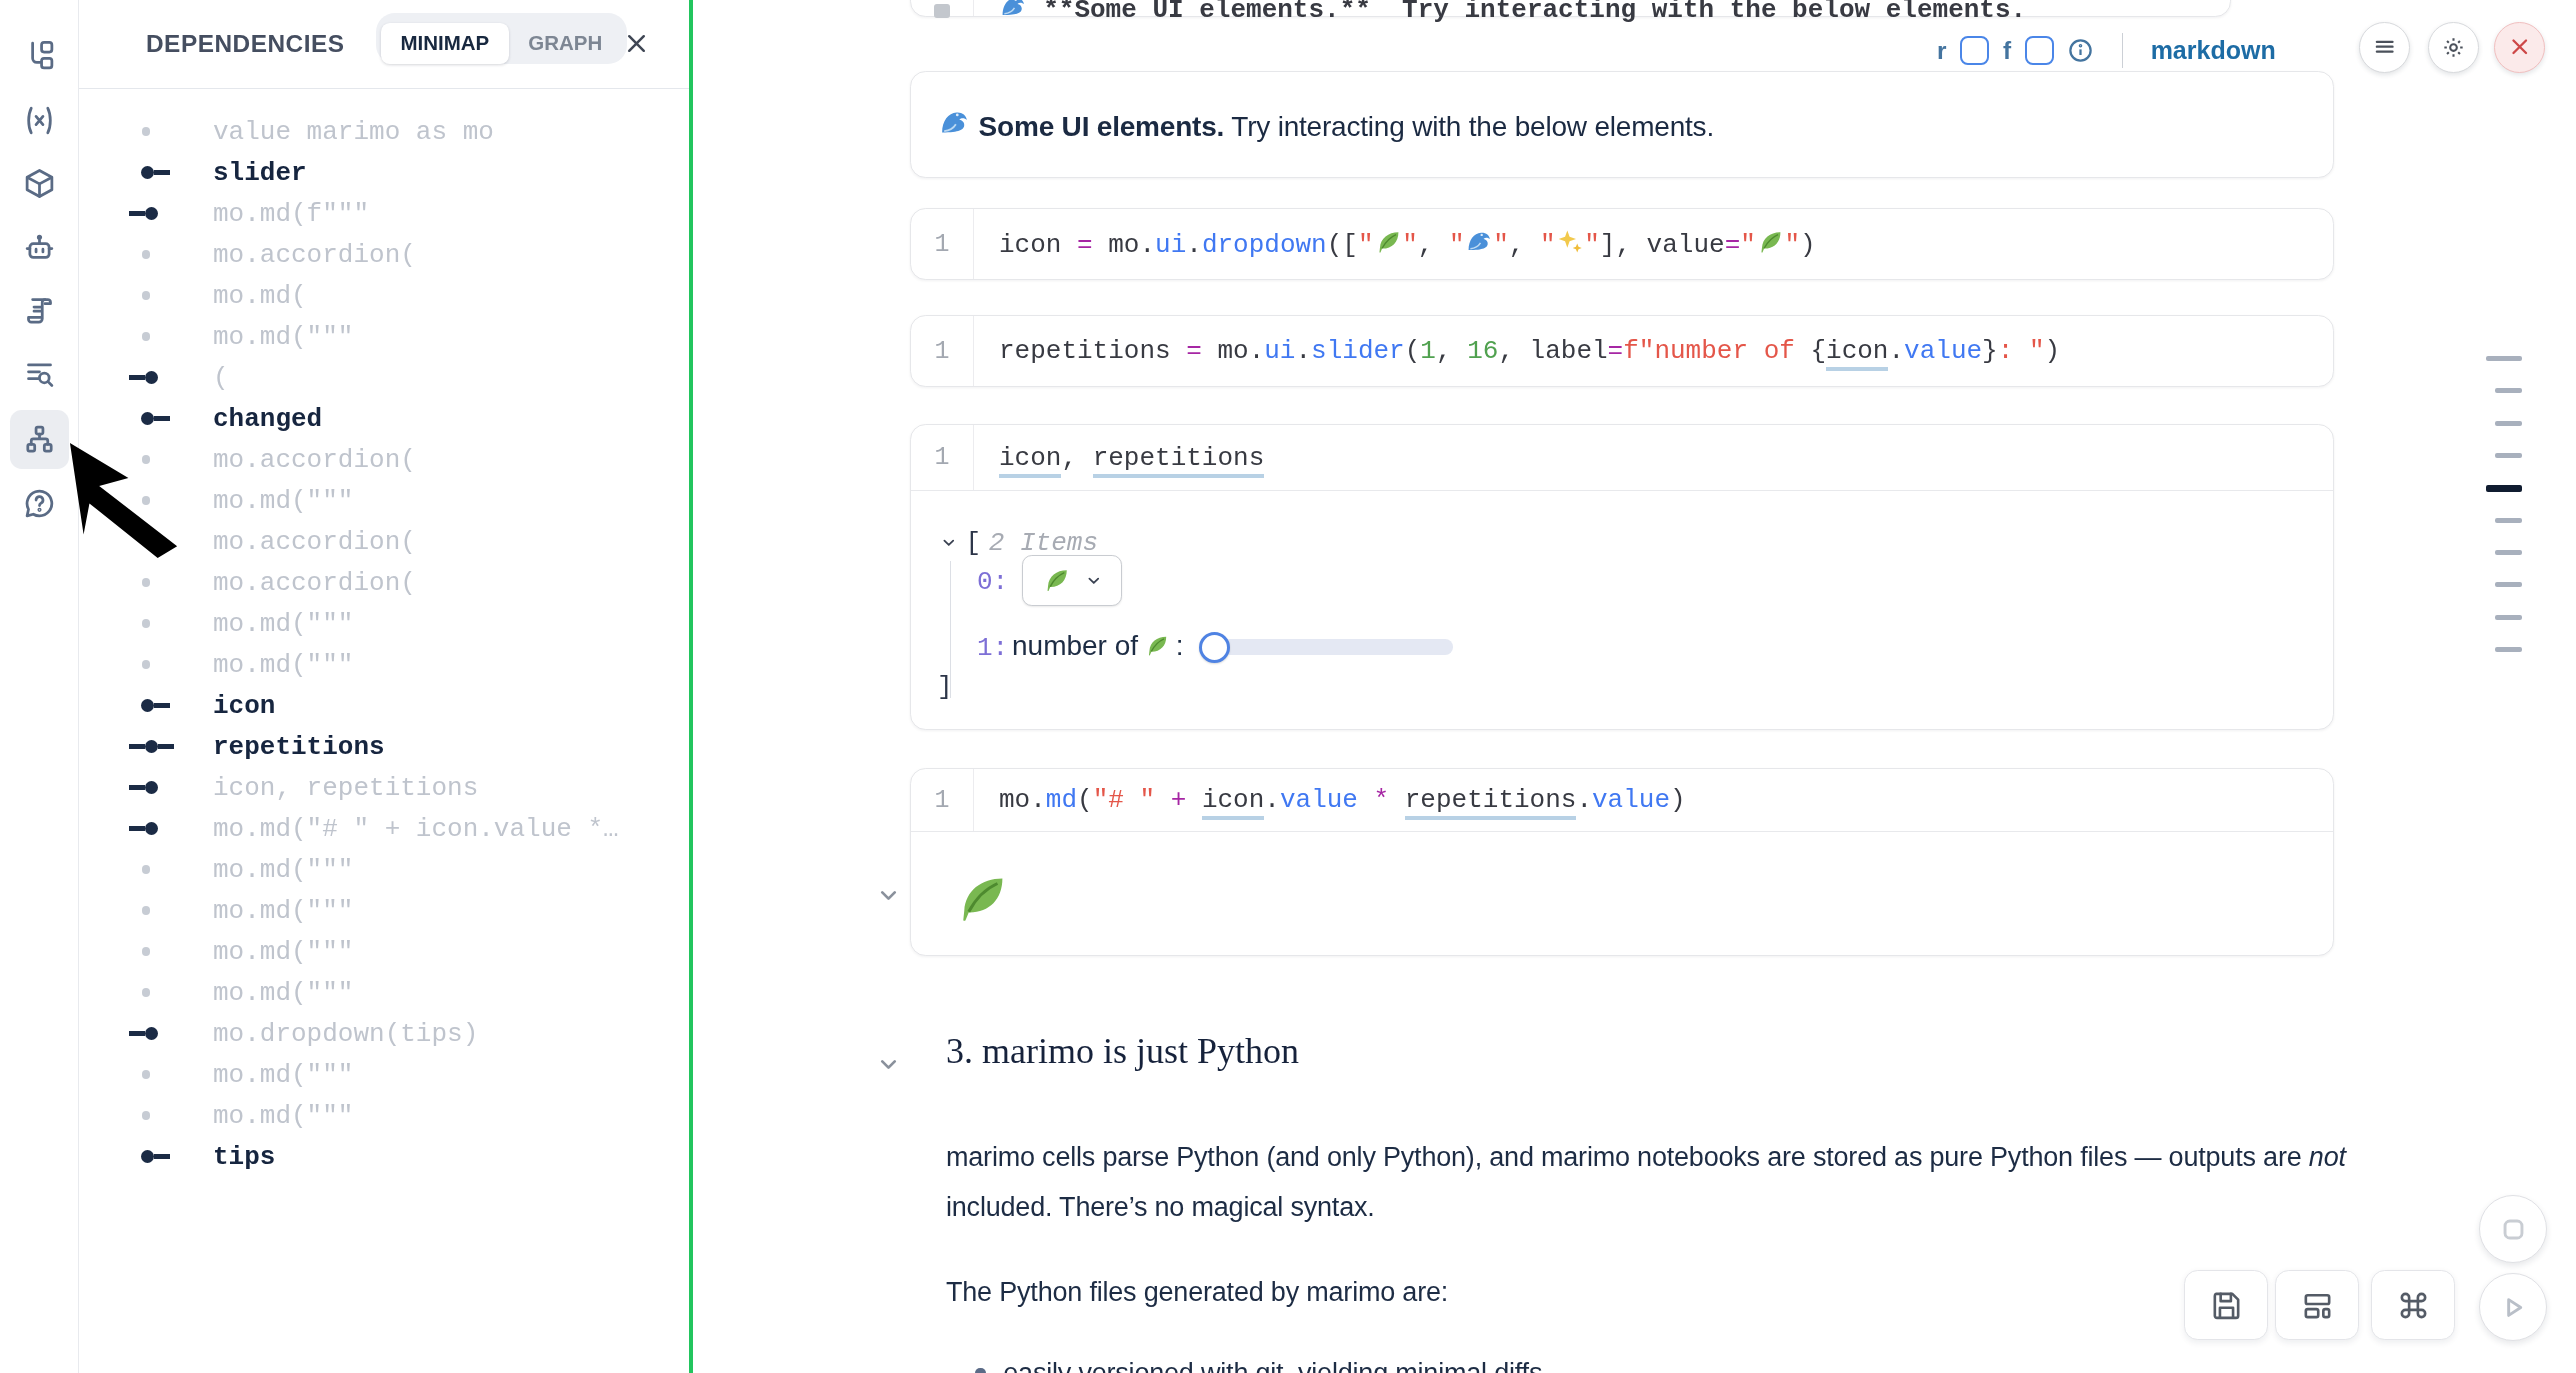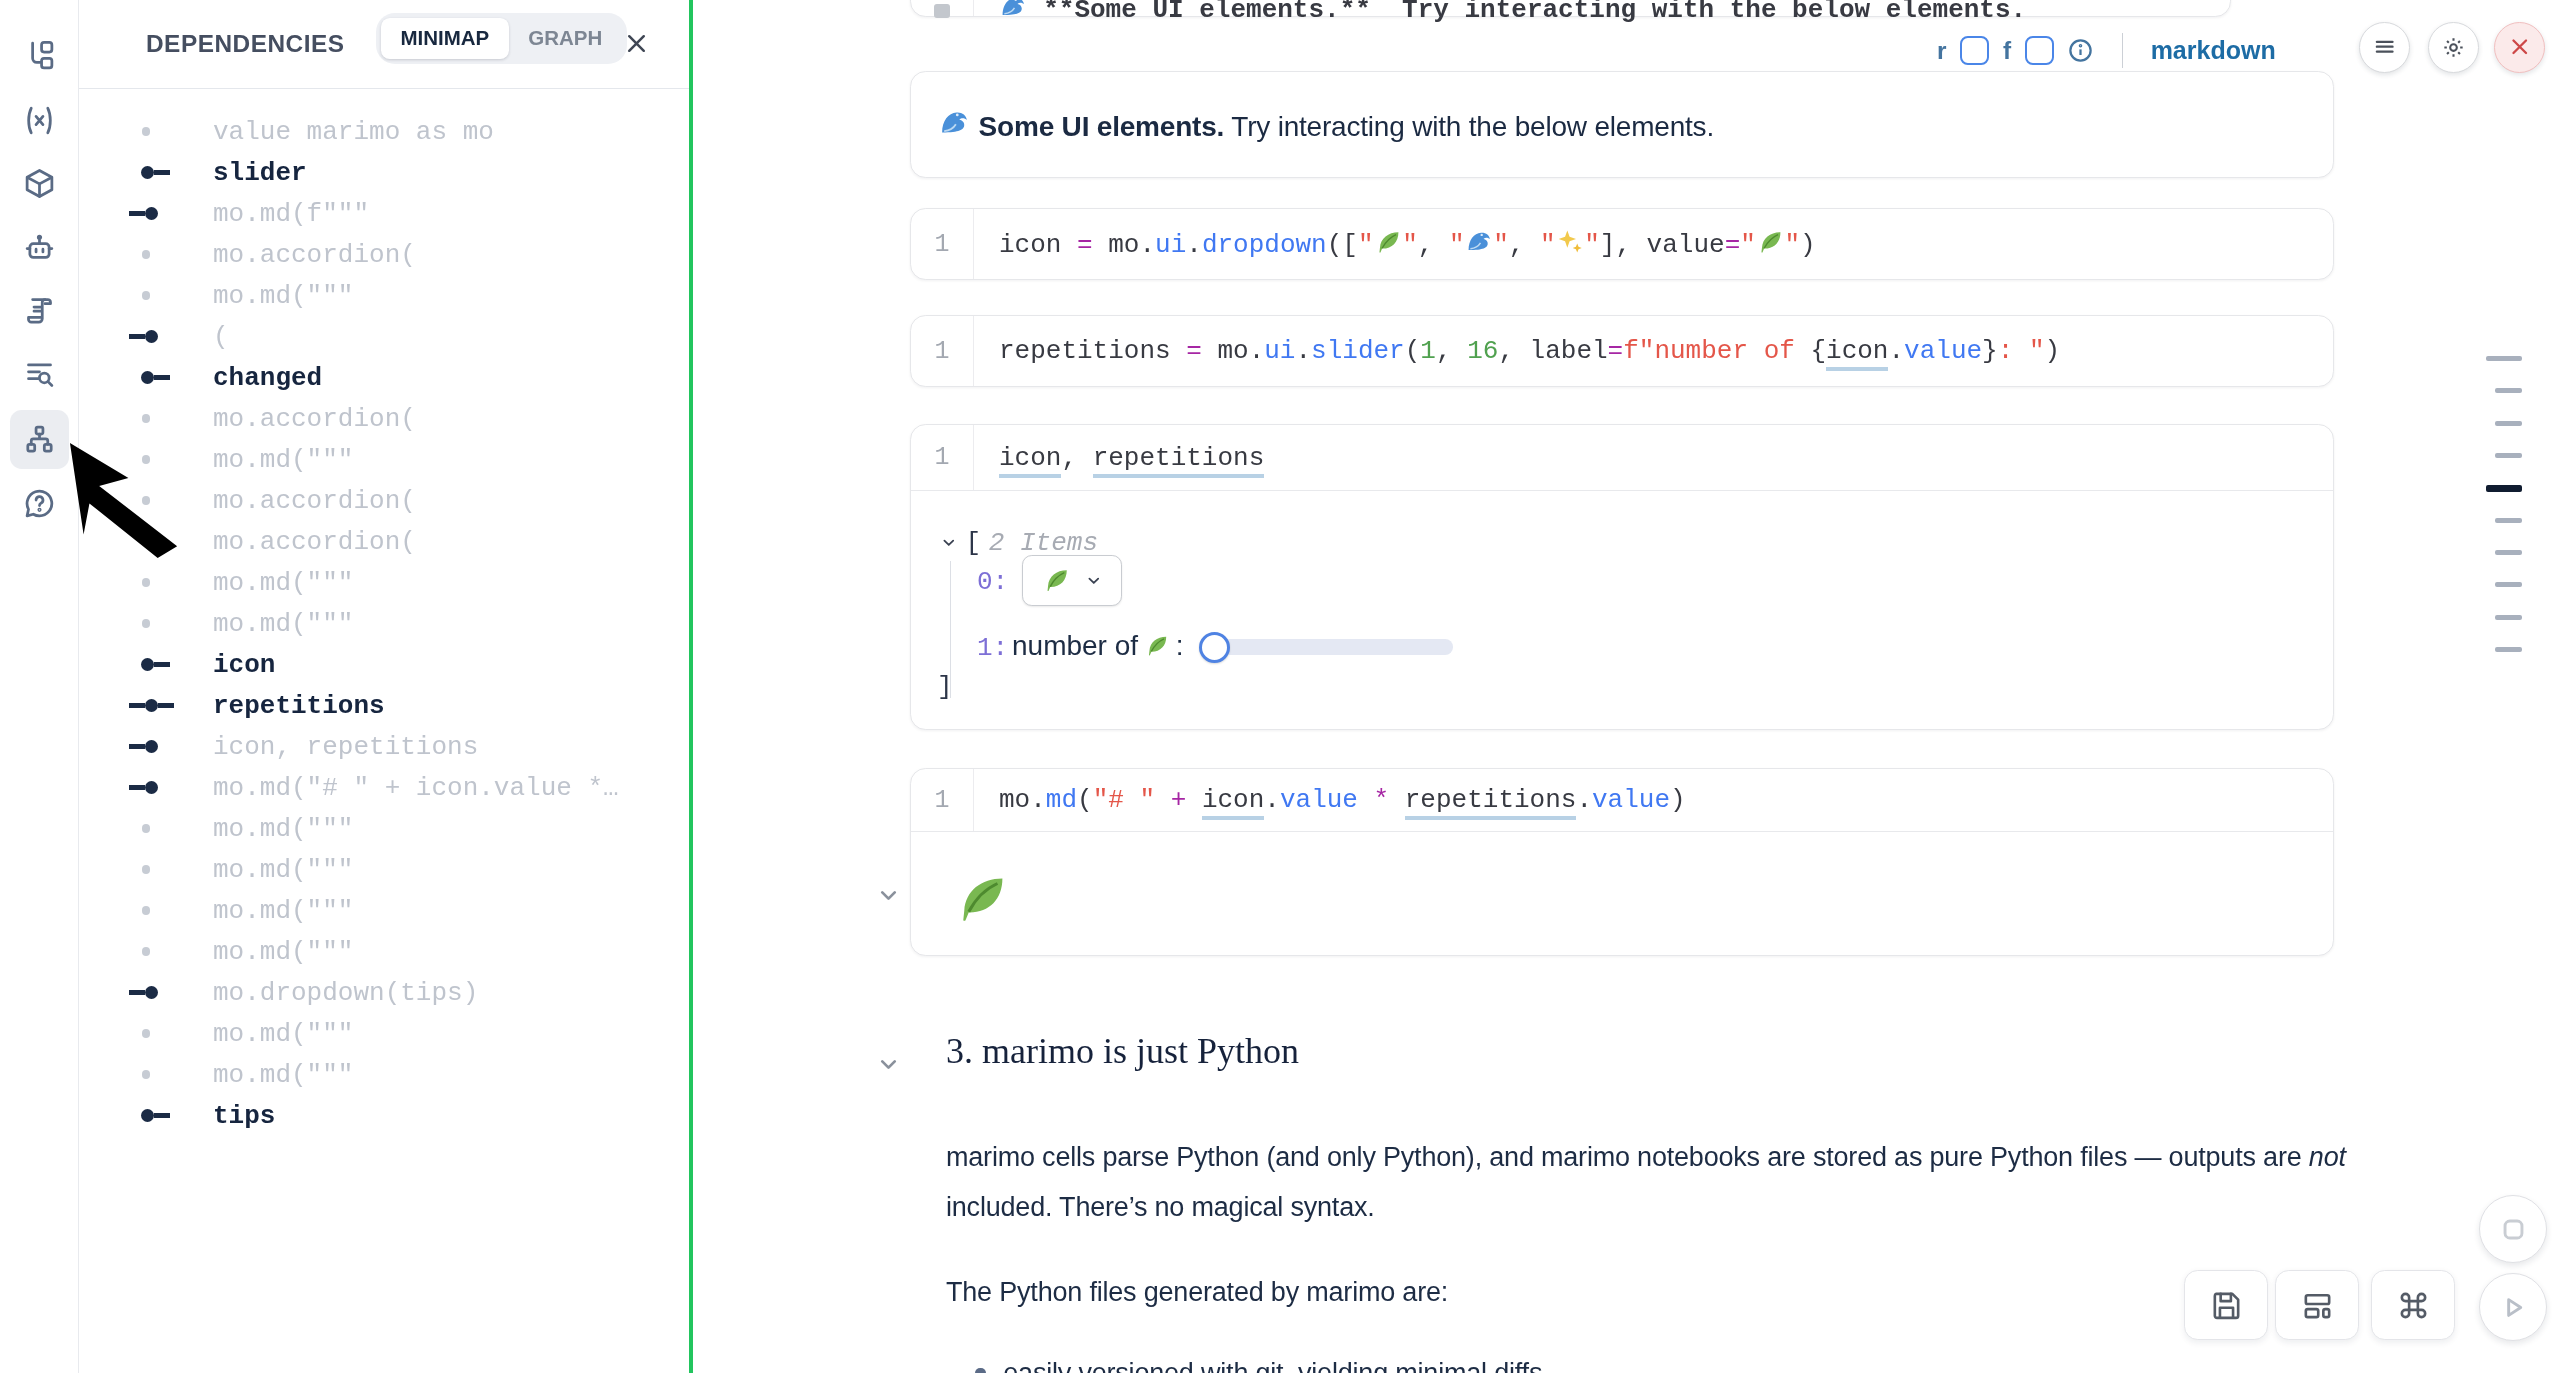--- a/index.html
+++ b/index.html
@@ -8,21 +8,21 @@
   .abs{position:absolute;}
   
   #rail{left:0;top:0;width:78px;height:1374px;border-right:1px solid #e8eaee;background:#fff;z-index:5;}
   .rail-btn{position:absolute;left:9.8px;width:59px;height:59px;display:flex;align-items:center;justify-content:center;border-radius:11.7px;}
   .rail-btn.active{background:#ebedf1;}
   .rail-btn svg{stroke:#5a6b85;fill:none;stroke-width:2;stroke-linecap:round;stroke-linejoin:round;}
   
   #panel{left:78px;top:0;width:611px;height:1374px;background:#fff;border-right:4px solid #22c55e;z-index:4;}
   #panel-header{position:absolute;left:0;top:0;width:100%;height:88px;border-bottom:1px solid #e4e7ec;}
   #panel-title{position:absolute;left:68px;top:30px;font-size:24.4px;font-weight:700;color:#454e60;letter-spacing:0.5px;}
-  #mode-toggle{position:absolute;left:298px;top:12.7px;height:51px;background:#eef0f4;border-radius:19px;display:flex;align-items:center;padding:0 4.9px;}
+  #mode-toggle{position:absolute;left:298px;top:12.7px;height:51px;background:#eef0f4;border-radius:19px;display:flex;align-items:flex-end;padding:0 4.9px;}
   .toggle-tab{font-size:20.5px;font-weight:700;padding:0 19.5px;height:41px;display:flex;align-items:center;border-radius:8.8px;color:#7d8693;}
   .toggle-tab.selected{background:#fff;color:#18283f;box-shadow:0 1px 2.9px rgba(20,30,50,.18);}
   #panel-close{position:absolute;left:542px;top:27px;width:33px;height:33px;display:flex;align-items:center;justify-content:center;}
   #panel-close svg{stroke:#3f4654;stroke-width:2.4;stroke-linecap:round;}
   #mm-list{position:absolute;left:0;top:111px;width:100%;}
   .mm-row{height:41px;display:flex;align-items:center;font-family:"Liberation Mono",monospace;font-size:26px;white-space:pre;}
   .mm-ic{width:59px;margin-left:51px;display:flex;align-items:center;justify-content:flex-start;flex:none;}
   .mm-label{margin-left:25px;color:#bfc4cd;}
   .mm-row.active .mm-label{color:#16253f;font-weight:700;}
   .dot-s{width:8.8px;height:8.8px;border-radius:50%;background:#c7ccd4;margin-left:12.7px;}
@@ -173,20 +173,21 @@
         <svg width="25" height="25" viewBox="0 0 24 24">
             <path d="M5 5 L19 19 M19 5 L5 19"></path>
           </svg>
       </div>
     </div>
     <div id="mm-list">
         <div class="mm-row"><span class="mm-ic"><span class="dot-s"></span></span><span class="mm-label">value marimo as mo</span></div>
         <div class="mm-row active"><span class="mm-ic"><span class="ic-out"><span class="dot-b"></span><span class="stub"></span></span></span><span class="mm-label">slider</span></div>
         <div class="mm-row"><span class="mm-ic"><span class="ic-in"><span class="stub"></span><span class="dot-b"></span></span></span><span class="mm-label">mo.md(f"""</span></div>
         <div class="mm-row"><span class="mm-ic"><span class="dot-s"></span></span><span class="mm-label">mo.accordion(</span></div>
+        <div class="mm-row"><span class="mm-ic"><span class="dot-s"></span></span><span class="mm-label">mo.md(</span></div>
         <div class="mm-row"><span class="mm-ic"><span class="dot-s"></span></span><span class="mm-label">mo.md("""</span></div>
         <div class="mm-row"><span class="mm-ic"><span class="ic-in"><span class="stub"></span><span class="dot-b"></span></span></span><span class="mm-label">(</span></div>
         <div class="mm-row active"><span class="mm-ic"><span class="ic-out"><span class="dot-b"></span><span class="stub"></span></span></span><span class="mm-label">changed</span></div>
         <div class="mm-row"><span class="mm-ic"><span class="dot-s"></span></span><span class="mm-label">mo.accordion(</span></div>
         <div class="mm-row"><span class="mm-ic"><span class="dot-s"></span></span><span class="mm-label">mo.md("""</span></div>
         <div class="mm-row"><span class="mm-ic"><span class="dot-s"></span></span><span class="mm-label">mo.accordion(</span></div>
         <div class="mm-row"><span class="mm-ic"><span class="dot-s"></span></span><span class="mm-label">mo.accordion(</span></div>
         <div class="mm-row"><span class="mm-ic"><span class="dot-s"></span></span><span class="mm-label">mo.md("""</span></div>
         <div class="mm-row"><span class="mm-ic"><span class="dot-s"></span></span><span class="mm-label">mo.md("""</span></div>
         <div class="mm-row active"><span class="mm-ic"><span class="ic-out"><span class="dot-b"></span><span class="stub"></span></span></span><span class="mm-label">icon</span></div>

